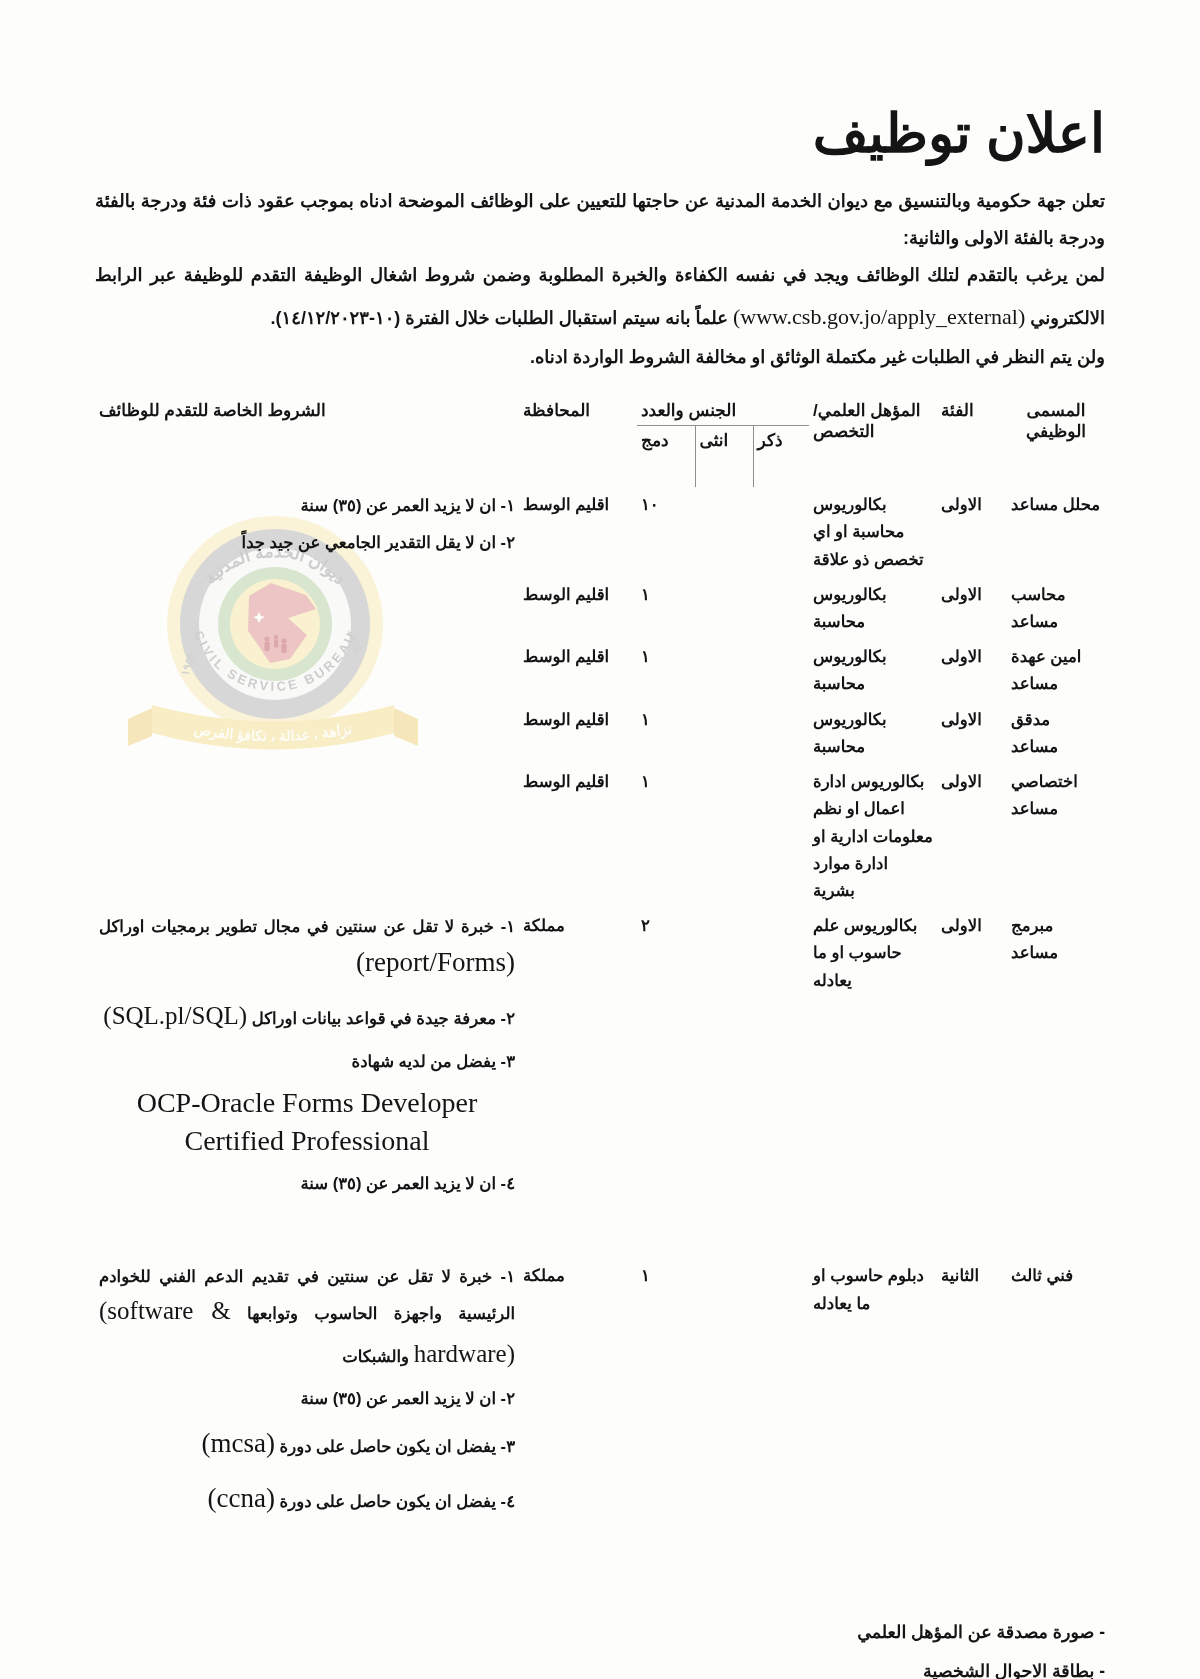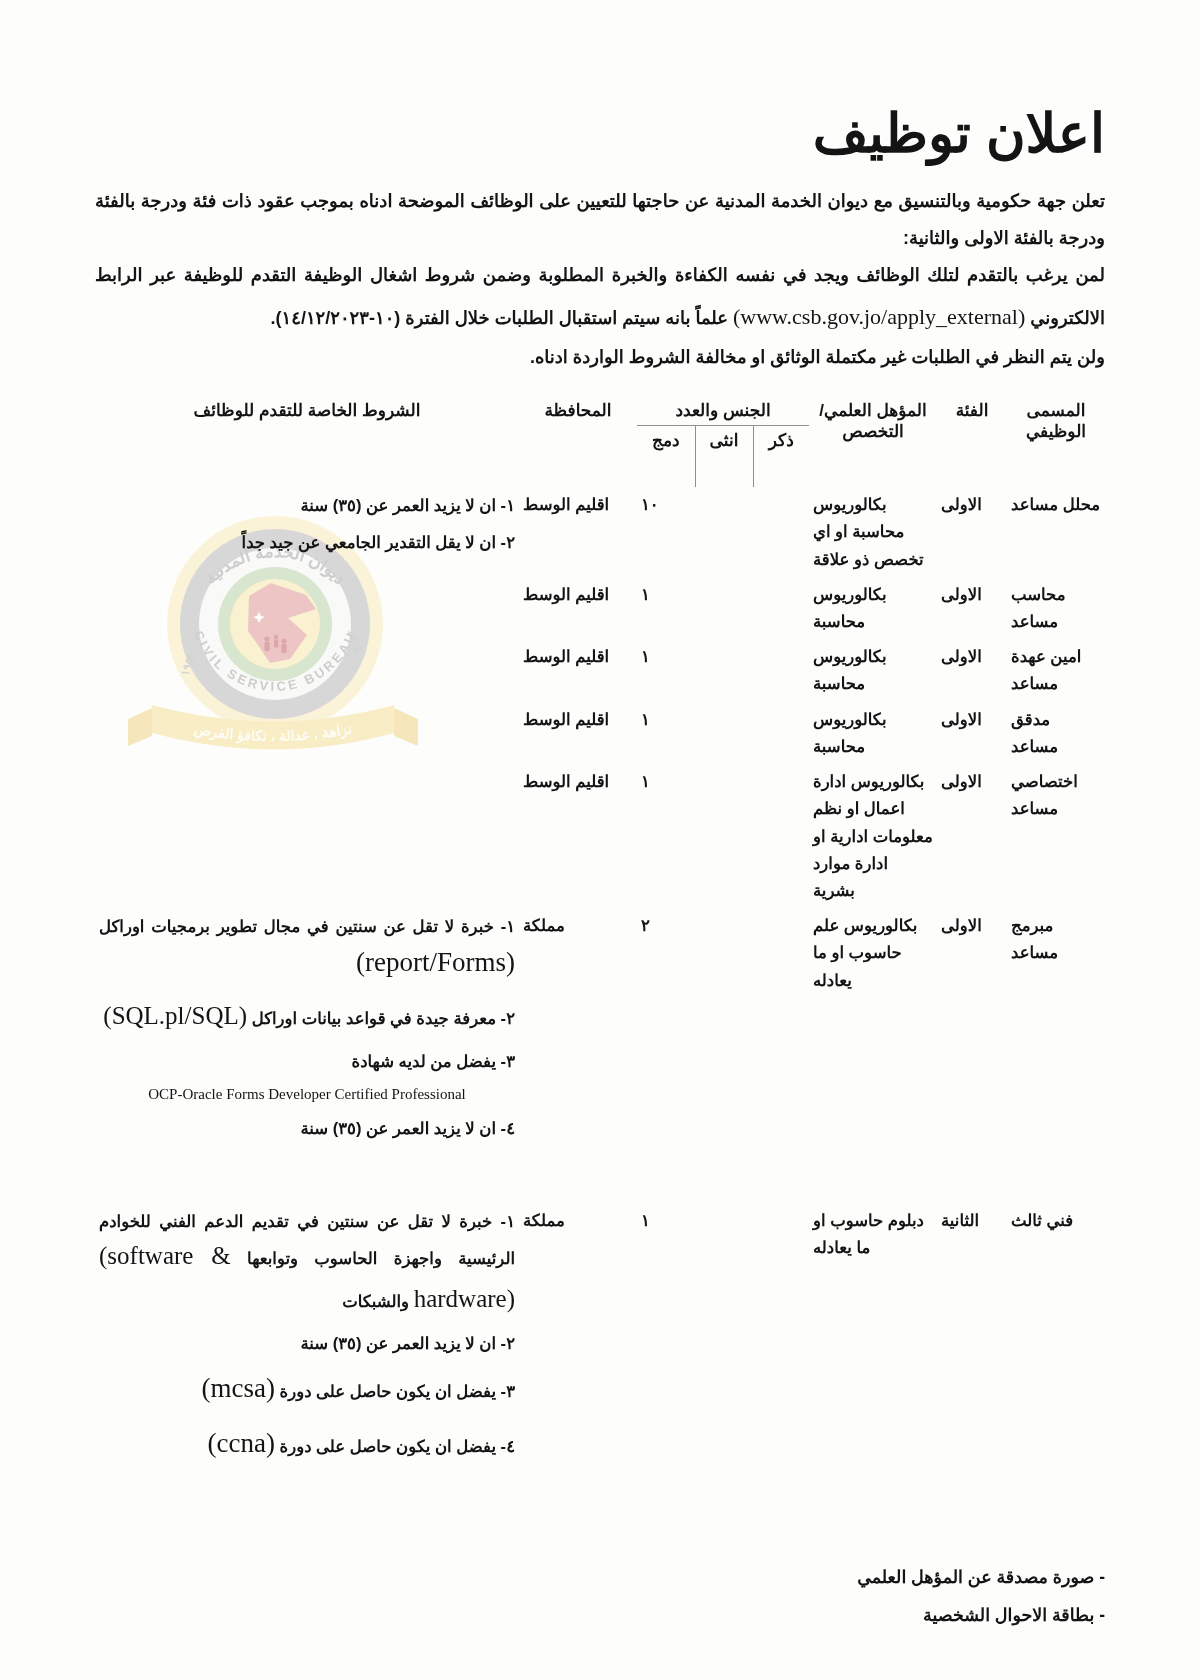--- a/index.html
+++ b/index.html
@@ -33,41 +33,41 @@
 
   table.jobs {
     width: 100%;
     border-collapse: collapse;
     table-layout: fixed;
     margin-top: 20px;
     font-size: 16.5px;
     font-weight: 700;
   }
   table.jobs th, table.jobs td { vertical-align: top; padding: 4px 4px; }
-  thead th { font-size: 17px; text-align: center; }
+  thead th { font-size: 17px; text-align: left; }
   th.h-job { text-align: center; }
   th.gender-head { border-bottom: 1.5px solid #8f8f8f; padding-bottom: 10px; }
   th.sub { height: 62px; padding-top: 8px; }
   th.sub-male, th.sub-female { border-left: 1.5px solid #8f8f8f; }
 
   td.c-job { text-align: left; padding-top: 16px; line-height: 1.65; }
   td.c-cat, td.c-qual, td.c-num, td.c-gov { text-align: left; padding-top: 16px; line-height: 1.65; }
   td.c-cond { text-align: justify; padding-top: 16px; padding-right: 10px; line-height: 1.7; }
   tr.row-gap td { padding-top: 52px; margin-left: 16px; }
 
   .cond-line { margin-bottom: 9px; }
   .latin {
     font-family: "Liberation Serif", serif;
     font-weight: 400; font-size: 27px;
     direction: ltr; unicode-bidi: embed;
   }
   .latin-lg { font-size: 25px; }
   .latin-block {
     font-family: "Liberation Serif", serif;
-    font-weight: 400; font-size: 15px;
+    font-weight: 400; font-size: 28px;
     direction: ltr; text-align: center;
     line-height: 1.35; margin: 4px 0 10px 0;
   }
 
   .docs { margin-top: 78px; }
   .docs-heading { font-size: 19px; font-weight: 800; margin: 0 0 16px 0; text-align: right; }
   .docs-item { font-size: 17.5px; font-weight: 700; line-height: 2.2; text-align: justify; margin: 0; }
 
   .watermark {
     position: absolute; left: 118px; top: 512px;

